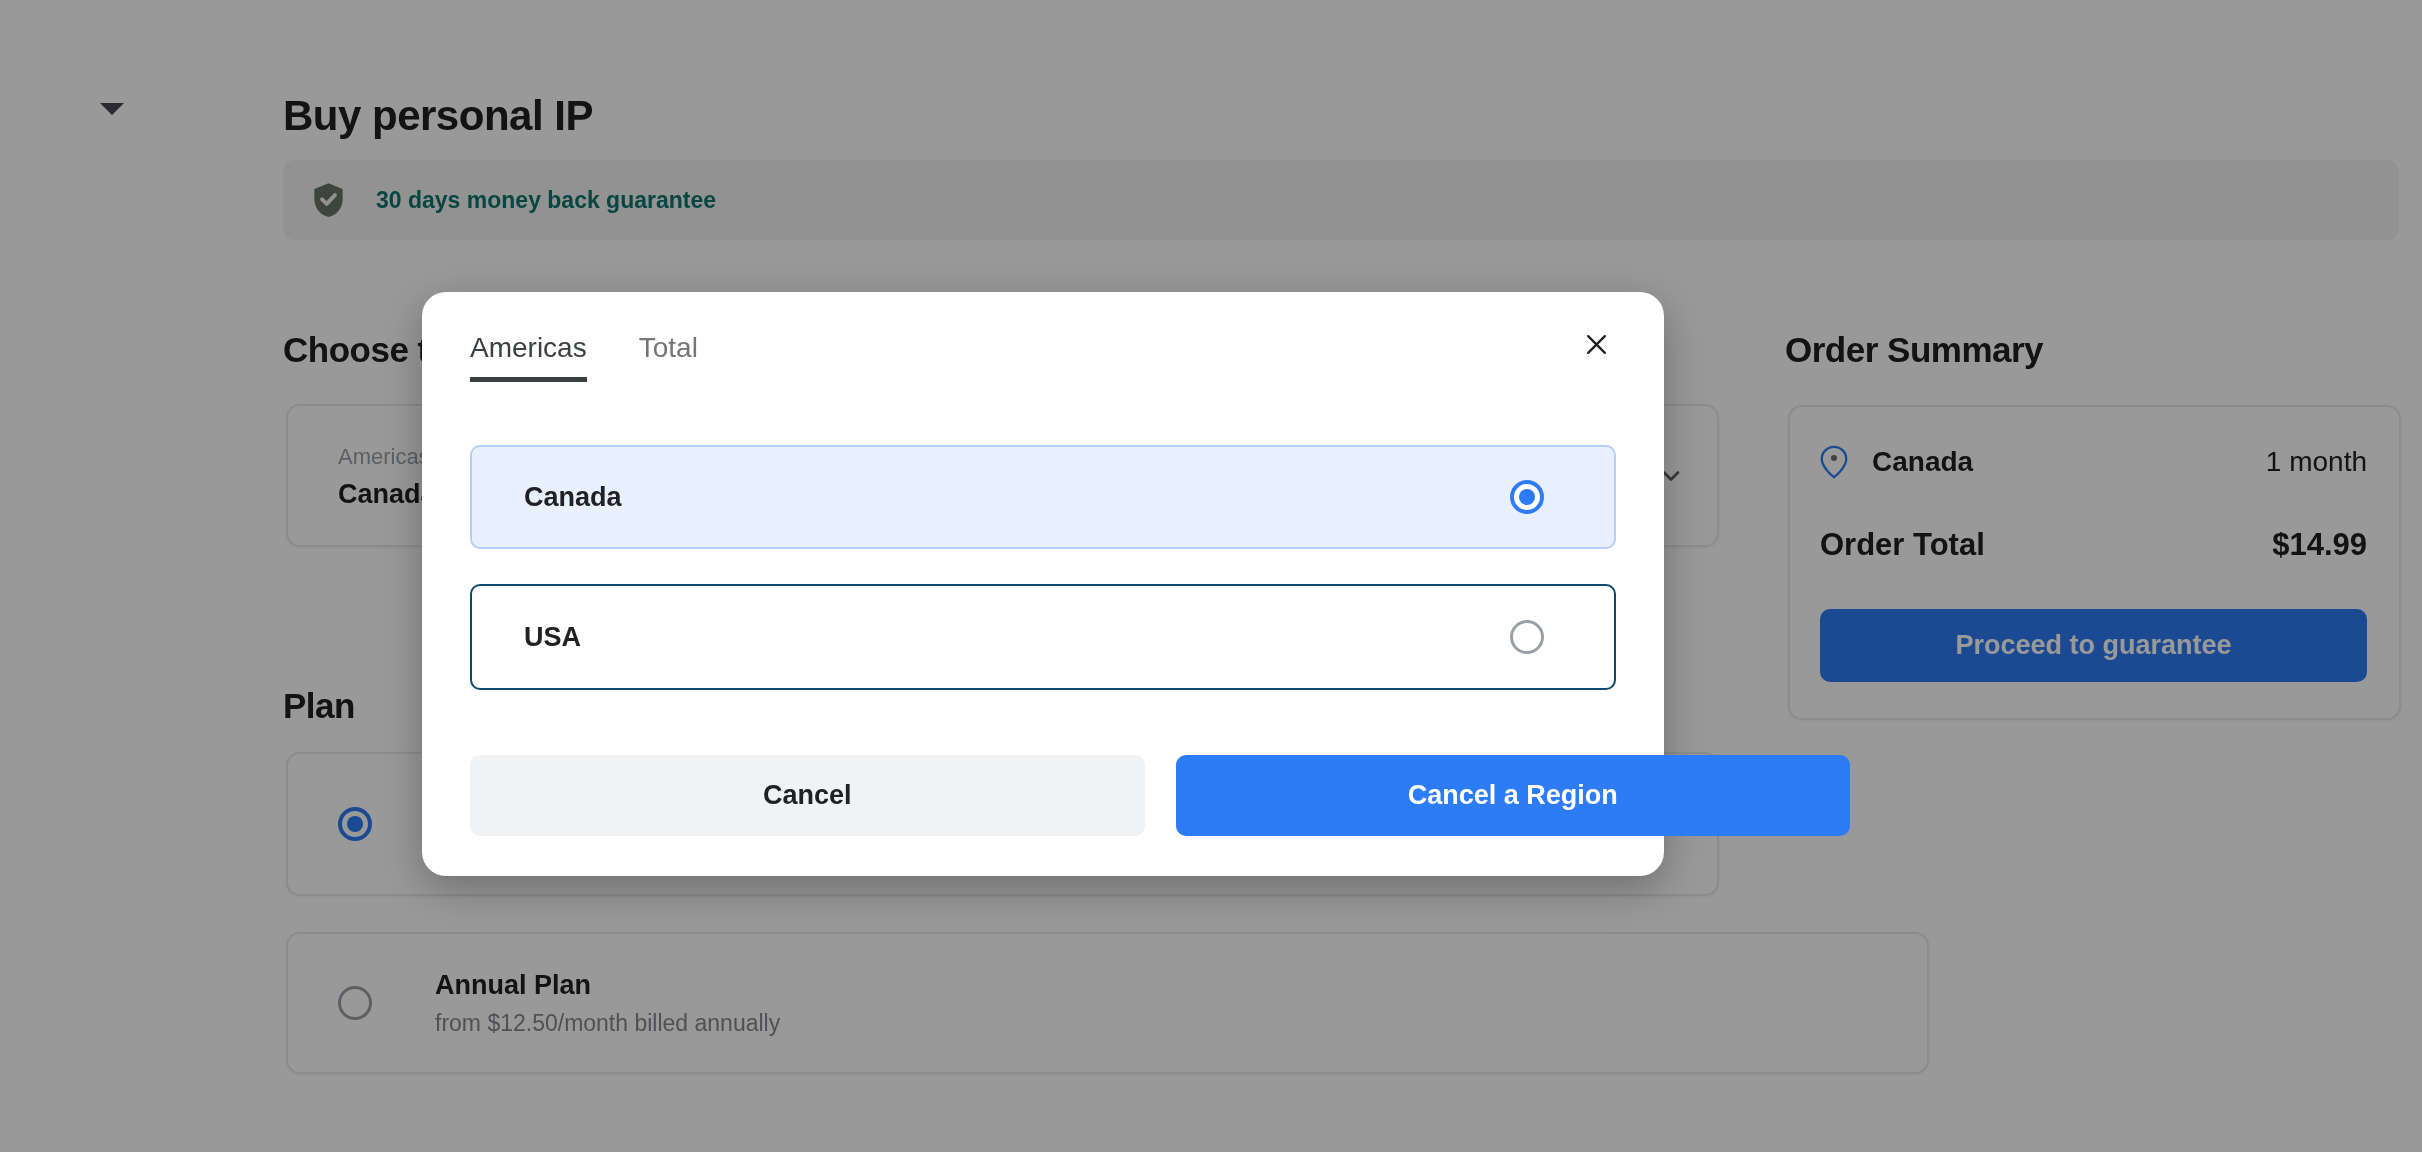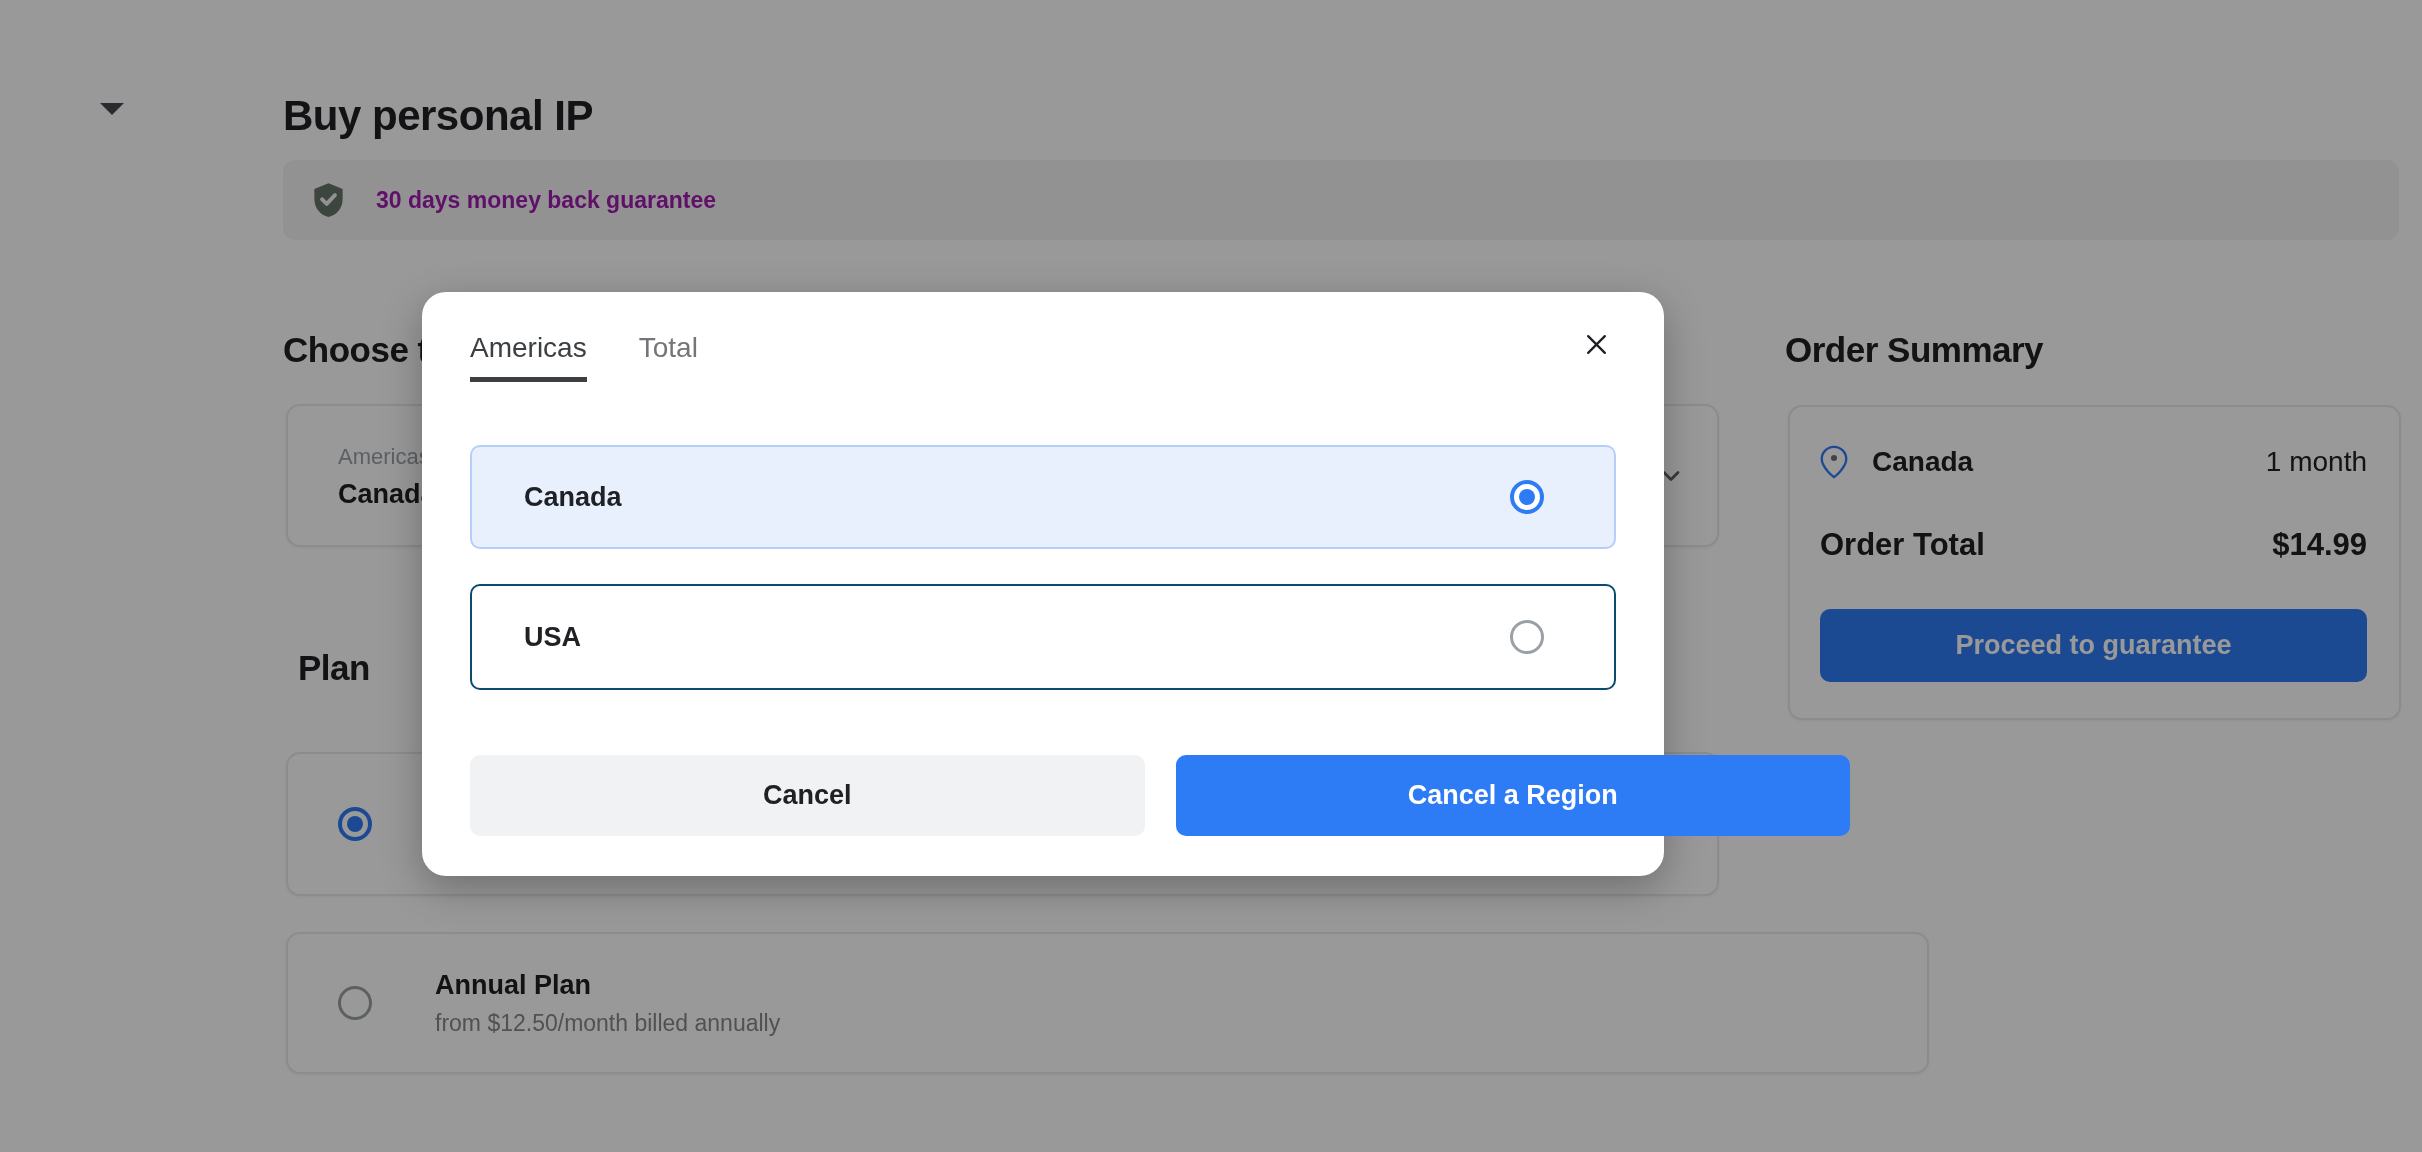--- a/index.html
+++ b/index.html
@@ -29,21 +29,21 @@
   .section-h {
     position:absolute;
     font-size:35px; font-weight:700; letter-spacing:-0.5px; color:#202124;
   }
 
   .banner {
     position:absolute; left:283px; top:160px; width:2116px; height:80px;
     background:#f3f4f4; border-radius:12px;
     display:flex; align-items:center; padding:0 30px; gap:32px;
   }
-  .banner .txt { font-size:23px; font-weight:700; color:#a21caf; }
+  .banner .txt { font-size:23px; font-weight:700; color:#0f766e; }
 
   .card {
     position:absolute; background:#fff;
     border:2px solid #e7e9ec; border-radius:14px;
     box-shadow:0 1px 3px rgba(0,0,0,0.05);
   }
 
   .region-card { left:286px; top:404px; width:1433px; height:143px; padding:38px 46px; cursor:pointer; }
   .region-card .lbl { font-size:22px; color:#9aa0a6; margin-left:4px; }
   .region-card .val { font-size:27px; font-weight:700; color:#202124; margin-top:9px; margin-left:4px; }
@@ -145,21 +145,21 @@
   <div class="card region-card">
     <div class="lbl">Americas</div>
     <div class="val">Canada</div>
     <span class="chev">
       <svg width="28" height="28" viewBox="0 0 24 24">
           <path d="M6 9 L12 15 L18 9" fill="none" stroke="#5f6368" stroke-width="2.4" stroke-linecap="round" stroke-linejoin="round"></path>
         </svg>
     </span>
   </div>
 
-  <div class="section-h" style="left:283px; top:648px;margin-left:15px;">Plan</div>
+  <div class="section-h" style="left:283px; top:686px;">Plan</div>
 
   <div class="card plan-card1">
     <span class="radio sel">
         <span class="dot"></span>
       </span>
   </div>
 
   <div class="card plan-card2">
     <span class="radio unsel"></span>
     <span class="plan-texts">

